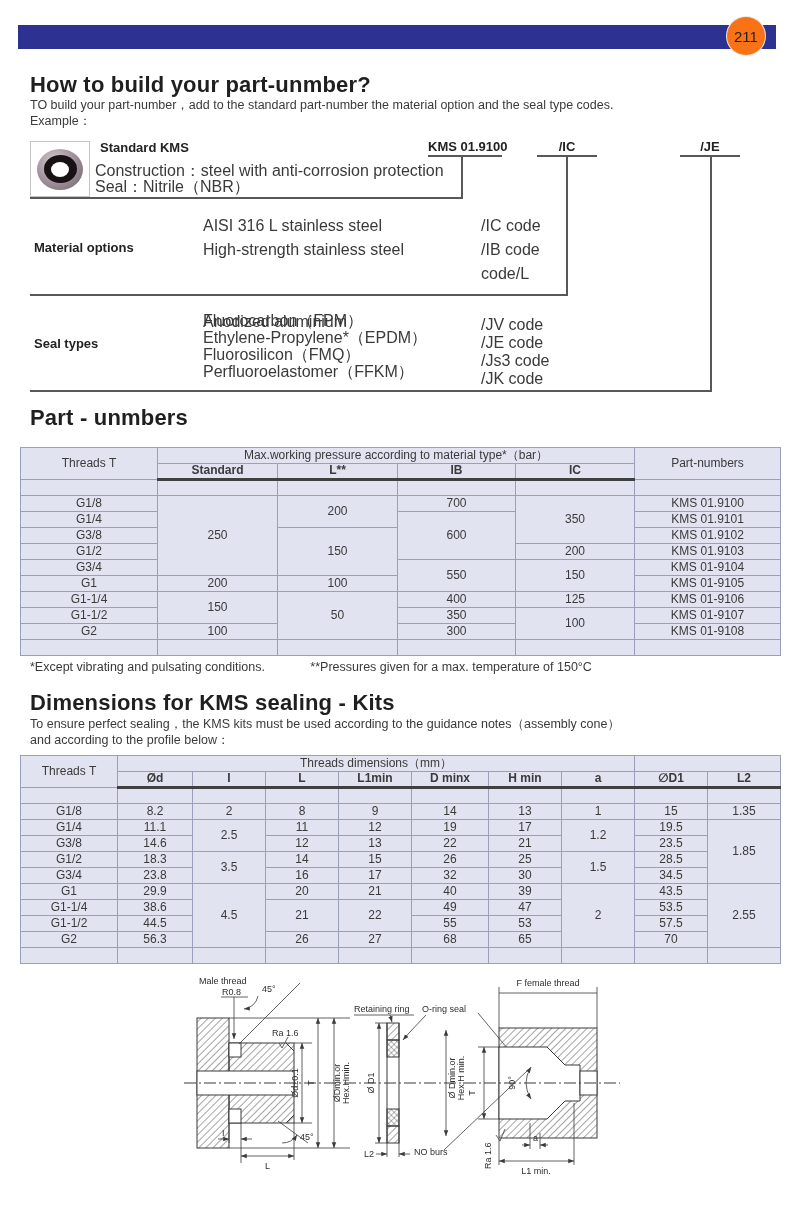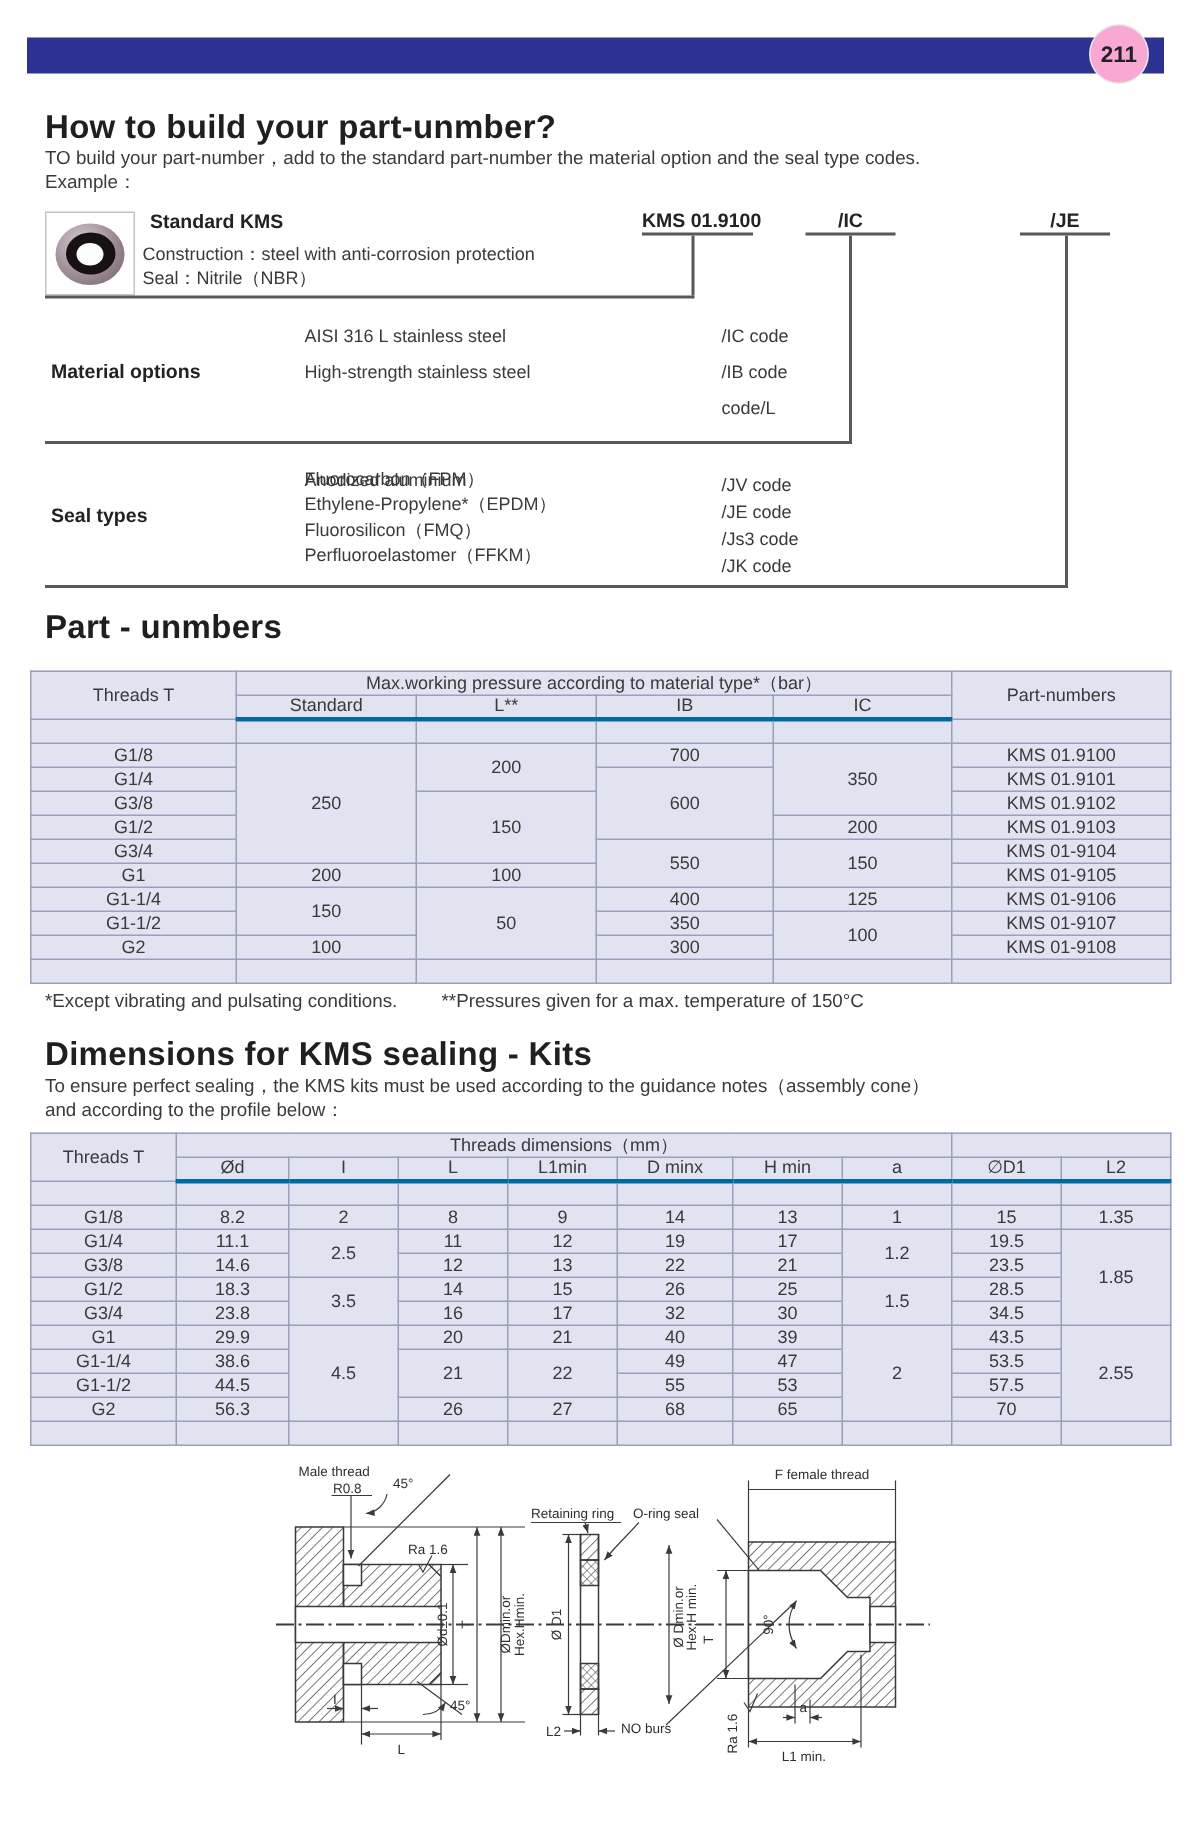--- a/index.html
+++ b/index.html
@@ -4,51 +4,51 @@
 <style>
   html,body{margin:0;padding:0;}
   body{
     width:800px;height:1225px;position:relative;background:#ffffff;
     font-family:"Liberation Sans","DejaVu Sans",sans-serif;color:#333;
     -webkit-font-smoothing:antialiased;
   }
   .abs{position:absolute;}
   
   .topbar{left:18px;top:25px;width:758px;height:24px;background:#2d3192;}
-  .pagenum{left:727px;top:17px;width:38px;height:38px;border-radius:50%;background:#f9a8d4;
+  .pagenum{left:727px;top:17px;width:38px;height:38px;border-radius:50%;background:#f97316;
     display:flex;align-items:center;justify-content:center;font-size:15px;color:#222;
-    box-shadow:0 0 0 1px #e8e8e8;font-weight:bold;}
+    box-shadow:0 0 0 1px #e8e8e8;}
   h2{margin:0;font-size:22px;font-weight:bold;color:#1f1f1f;letter-spacing:.2px;}
   .body-text{font-size:12.5px;line-height:16px;color:#3a3a3a;margin:0;}
   
   .hline,.vline{position:absolute;background:#58585a;}
   .hline{height:2px;} .vline{width:2px;}
   .seal-box{left:30px;top:141px;width:58px;height:54px;border:1px solid #c4c4c4;background:#fff;
     display:flex;align-items:center;justify-content:center;}
   .seal-metal{width:46px;height:41px;border-radius:50%;
     background:radial-gradient(circle at 38% 32%,#d8cbd1 0%,#a3939d 48%,#6b5d66 100%);
     display:flex;align-items:center;justify-content:center;}
   .seal-rubber{width:33px;height:28px;border-radius:50%;background:#171114;
     display:flex;align-items:center;justify-content:center;}
   .seal-hole{width:18px;height:15px;border-radius:50%;background:#fcfcfc;}
   .bold13{font-weight:bold;font-size:13px;color:#222;}
   .code-head{font-weight:bold;font-size:13px;color:#222;text-align:center;}
-  .item12{font-size:12px;color:#3a3a3a;}
+  .item12{font-size:16px;color:#3a3a3a;}
   
   table.dt{border-collapse:collapse;table-layout:fixed;background:#e1e3f0;border:1px solid #9aa0bb;}
   table.dt td{border:1px solid #9aa0bb;font-size:12px;color:#3a3a3a;text-align:center;
     vertical-align:middle;padding:0;line-height:1.1;overflow:hidden;}
   table.dt tr{height:16px;}
-  tr.hr1{height:20px;} tr.hr2 td{border-bottom:3px solid #0369a1;} tr.hr2{height:18px;}
+  tr.hr1{height:20px;} tr.hr2 td{border-bottom:3px solid #404040;font-weight:bold;} tr.hr2{height:18px;}
   tr.sp{height:5px;} tr.sp td{height:5px;}
   td.tcol1{text-align:left;padding-left:38px;}
   td.tcol2{text-align:left;padding-left:18px;}
   .footnote{font-size:12.5px;color:#3a3a3a;}
   .footnote span{display:inline-block;}
-  .fs2{margin-left:26px;}
+  .fs2{margin-left:42px;}
   
   svg text{font-family:"Liberation Sans","DejaVu Sans",sans-serif;font-size:9px;fill:#2e2e2e;}
 </style>
 </head>
 <body>
 
 <div class="abs topbar"></div>
 <div class="abs pagenum">
   <span>211</span>
 </div>

